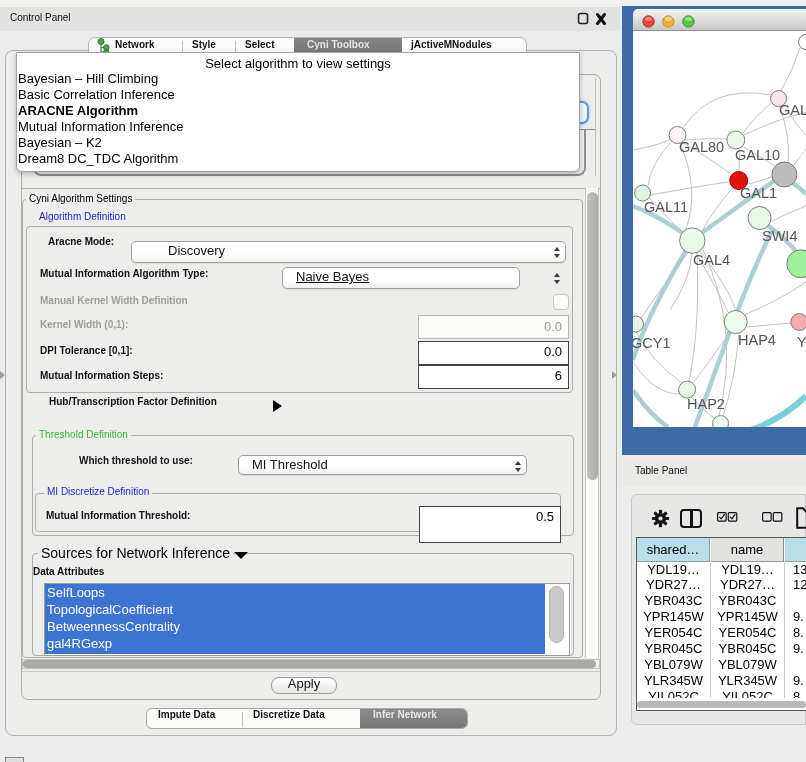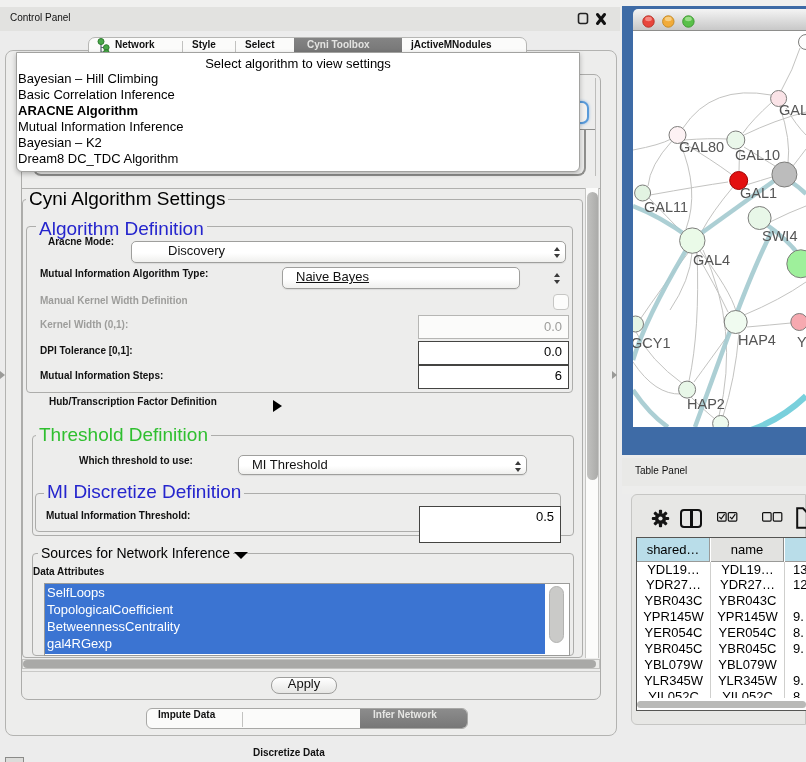--- a/index.html
+++ b/index.html
@@ -2,21 +2,21 @@
 <html><head>
 <meta charset="utf-8">
 <style>
 * { margin:0; padding:0; box-sizing:border-box; }
 html,body { width:806px; height:762px; overflow:hidden; }
 body { position:relative; background:#ececec; font-family:"Liberation Sans", sans-serif; }
 .abs { position:absolute; }
 .txt { position:absolute; white-space:nowrap; font-size:10px; color:#111; }
 .b { font-weight:bold; }
 .grp { position:absolute; border:1px solid #adadab; border-radius:4px; }
-.glab { position:absolute; background:#ededec; padding:0 3px; font-size:19px; line-height:14px; white-space:nowrap; }
+.glab { position:absolute; background:#ededec; padding:0 3px; font-size:10px; line-height:14px; white-space:nowrap; }
 .combo { position:absolute; height:22px; border:1px solid #9f9f9d; border-radius:5px; background:linear-gradient(#ffffff 55%, #f0f0ee); font-size:13px; color:#111; line-height:17px; padding-left:13px; box-shadow:0 1px 1px rgba(0,0,0,0.08);}
 .step { position:absolute; width:8px; height:11px; }
 .step:before { content:""; position:absolute; left:0.5px; top:0; border-left:3.6px solid transparent; border-right:3.6px solid transparent; border-bottom:4px solid #3a3a3a; }
 .step:after { content:""; position:absolute; left:0.5px; bottom:0; border-left:3.6px solid transparent; border-right:3.6px solid transparent; border-top:4px solid #3a3a3a; }
 .field { position:absolute; background:#fff; border:1.5px solid #444442; font-size:13px; color:#000; text-align:right; padding-right:6px; }
 .fieldd { position:absolute; background:#fbfbfa; border:1px solid #b6b6b4; font-size:13px; color:#9d9d9b; text-align:right; padding-right:6px; }
 </style>
 </head>
 <body>
 
@@ -55,21 +55,21 @@
 <div class="abs" style="left:560px;top:101px;width:29px;height:23px;border:2.5px solid #589ad9;border-radius:7px;background:#f2f2f1;box-shadow:0 0 3px #8cb8e4;"></div>
 <div class="abs" style="left:580px;top:129px;width:15px;height:1px;background:#8e8e8c;"></div>
 <div class="abs" style="left:595px;top:78px;width:1px;height:98px;background:#bdbdbb;"></div>
 
 <div class="abs" style="left:22px;top:188px;width:578px;height:1px;background:#b0b0ae;"></div>
 
 <div class="grp" style="left:22px;top:199px;width:561px;height:459px;"></div>
 <div class="glab" style="left:26px;top:192px;">Cyni Algorithm Settings</div>
 
 <div class="grp" style="left:26px;top:225.5px;width:547px;height:167px;"></div>
-<div class="glab" style="left:36px;top:222px;color:#2525cd;">Algorithm Definition</div>
+<div class="glab" style="left:36px;top:210px;color:#2525cd;">Algorithm Definition</div>
 
 <div class="txt b" style="left:40px;top:236px;margin-left:8px;">Aracne Mode:</div>
 <div class="combo" style="left:131px;top:241px;width:435px;padding-left:36px;">Discovery</div>
 <div class="step" style="left:553px;top:246.5px;"></div>
 <div class="txt b" style="left:40px;top:268px;">Mutual Information Algorithm Type:</div>
 <div class="combo" style="left:282px;top:267px;width:238px;text-decoration:underline;">Naive Bayes</div>
 <div class="step" style="left:553px;top:273px;"></div>
 
 <div class="txt b" style="left:40px;top:295px;color:#9d9d9b;">Manual Kernel Width Definition</div>
 <div class="abs" style="left:553px;top:294px;width:16px;height:16px;border:1px solid #c6c6c4;border-radius:4px;background:#fcfcfb;"></div>
@@ -118,21 +118,21 @@
 
 <div class="abs" style="left:22px;top:671px;width:578px;height:1px;background:#c9c9c7;"></div>
 
 <div class="abs" style="left:271px;top:677px;width:66px;height:17px;background:linear-gradient(#ffffff,#e6e6e4);border:1px solid #9e9e9c;border-radius:8px;text-align:center;font-size:13px;line-height:11px;color:#111;">Apply</div>
 
 <div class="abs" style="left:146px;top:708px;width:322px;height:21px;background:#fbfbfa;border:1px solid #a8a8a6;border-radius:6px;overflow:hidden;">
   <div class="abs" style="left:213px;top:0;width:109px;height:21px;background:linear-gradient(#8c8c8c,#757575);"></div>
   <div class="abs" style="left:95px;top:3px;width:1px;height:15px;background:#c2c2c0;"></div>
 </div>
 <div class="txt b" style="left:158px;top:709px;">Impute Data</div>
-<div class="txt b" style="left:253px;top:747px;">Discretize Data</div>
+<div class="txt b" style="left:253px;top:709px;">Discretize Data</div>
 <div class="txt b" style="left:373px;top:709px;color:#e6e6e4;">Infer Network</div>
 
 <div class="abs" style="left:5px;top:757px;width:19px;height:5px;background:#dcdcda;border:1px solid #8a8a88;border-bottom:none;"></div>
 
 <div class="abs" style="left:0;top:371px;width:0;height:0;border-top:4px solid transparent;border-bottom:4px solid transparent;border-left:5px solid #9a9a98;"></div>
 <div class="abs" style="left:612px;top:371px;width:0;height:0;border-top:4px solid transparent;border-bottom:4px solid transparent;border-left:5px solid #9a9a98;"></div>
 
 <div class="abs" style="left:16px;top:52px;width:564px;height:120px;background:#fff;border:1px solid #a2a2a0;border-radius:0 0 6px 6px;box-shadow:0 2px 5px rgba(0,0,0,0.25);"></div>
 <div class="abs" style="left:16px;top:56px;width:564px;text-align:center;font-size:13px;color:#000000;">Select algorithm to view settings</div>
 <div class="abs" style="left:18px;top:71px;font-size:13px;color:#000;line-height:16px;white-space:nowrap;">Bayesian – Hill Climbing<br>Basic Correlation Inference<br><b>ARACNE Algorithm</b><br>Mutual Information Inference<br>Bayesian – K2<br>Dream8 DC_TDC Algorithm</div>

